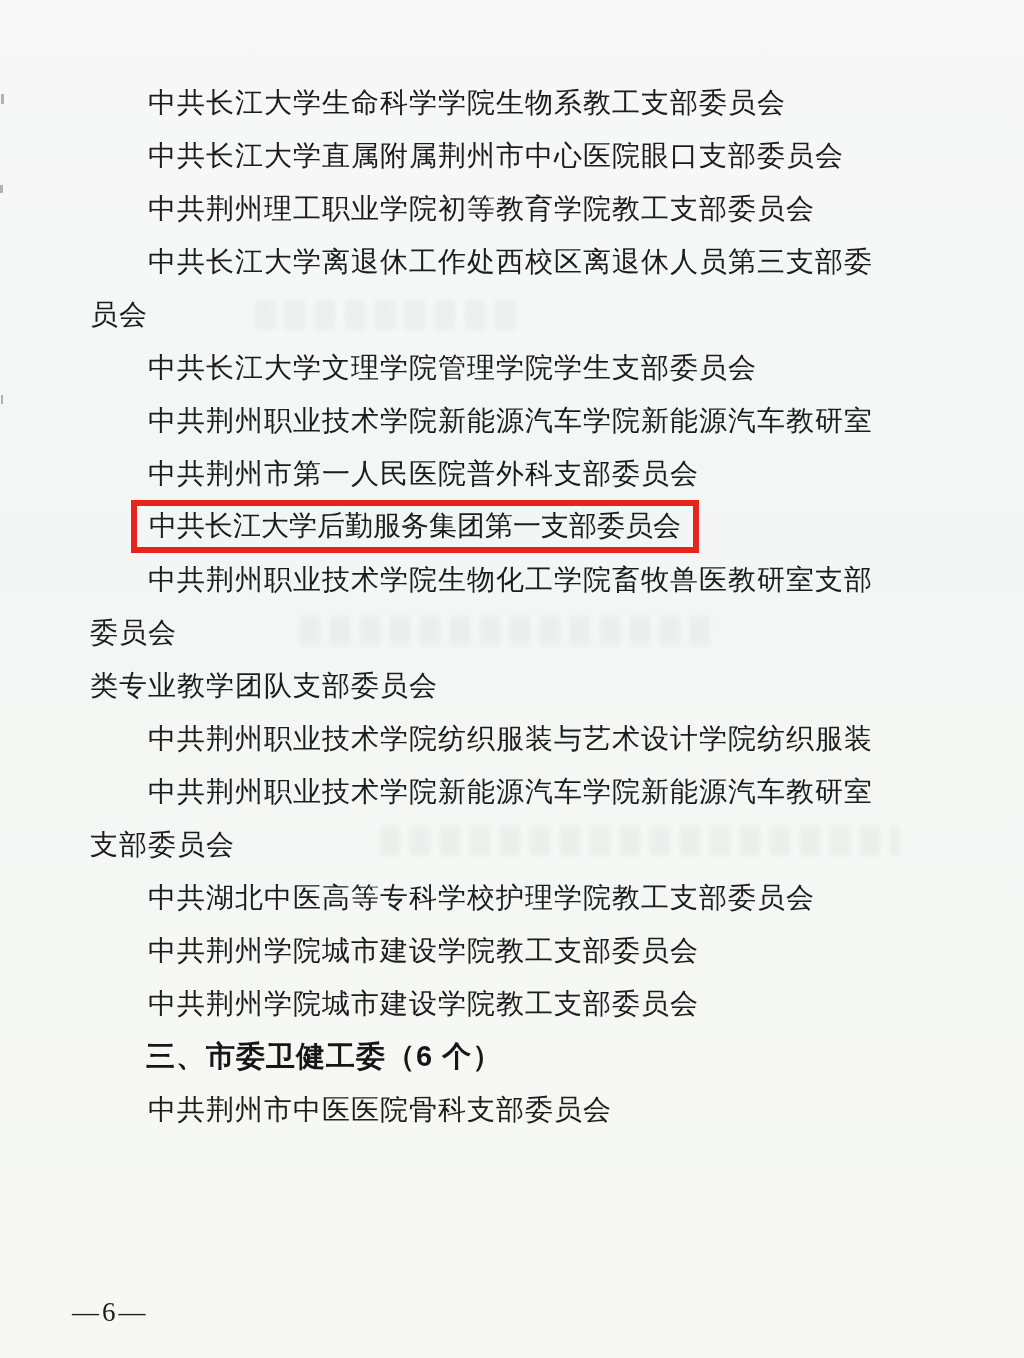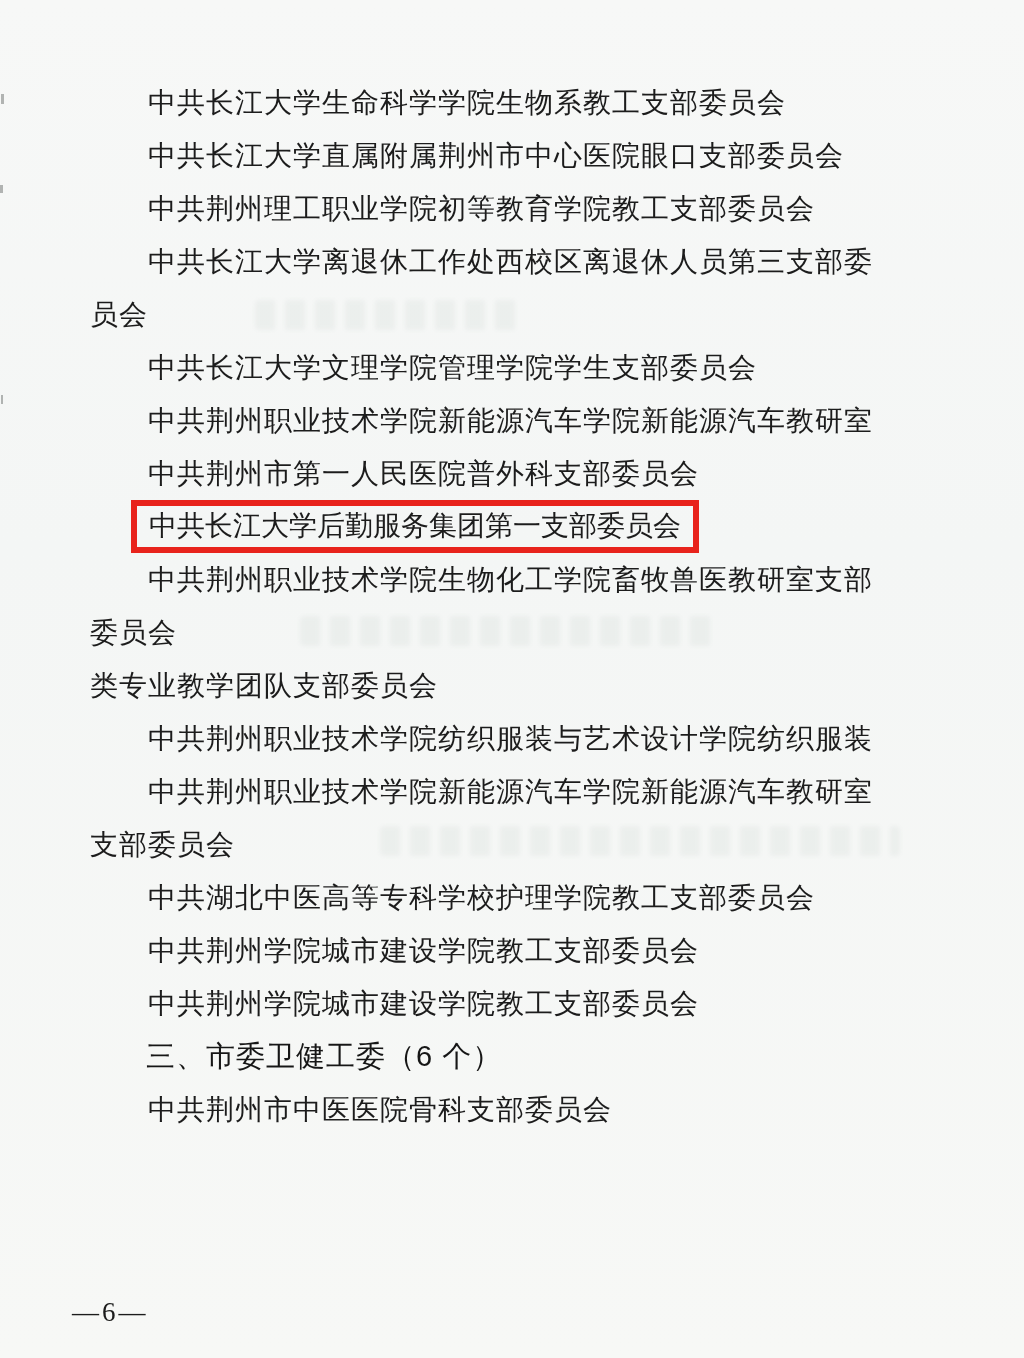--- a/index.html
+++ b/index.html
@@ -68,21 +68,21 @@
     line-height: 36px;
     white-space: nowrap;
   }
   .heading {
     display: block;
     margin: 0;
     height: 53px;
     line-height: 53px;
     padding-left: 56px;
     font-family: "Liberation Sans", "DejaVu Sans", sans-serif;
-    font-weight: normal;
+    font-weight: bold;
     font-size: 29px;
     letter-spacing: 1px;
     white-space: nowrap;
     color: #161616;
   }
   .pagenum {
     position: absolute;
     left: 72px; top: 1297px;
     font-size: 27px;
     letter-spacing: 3px;

